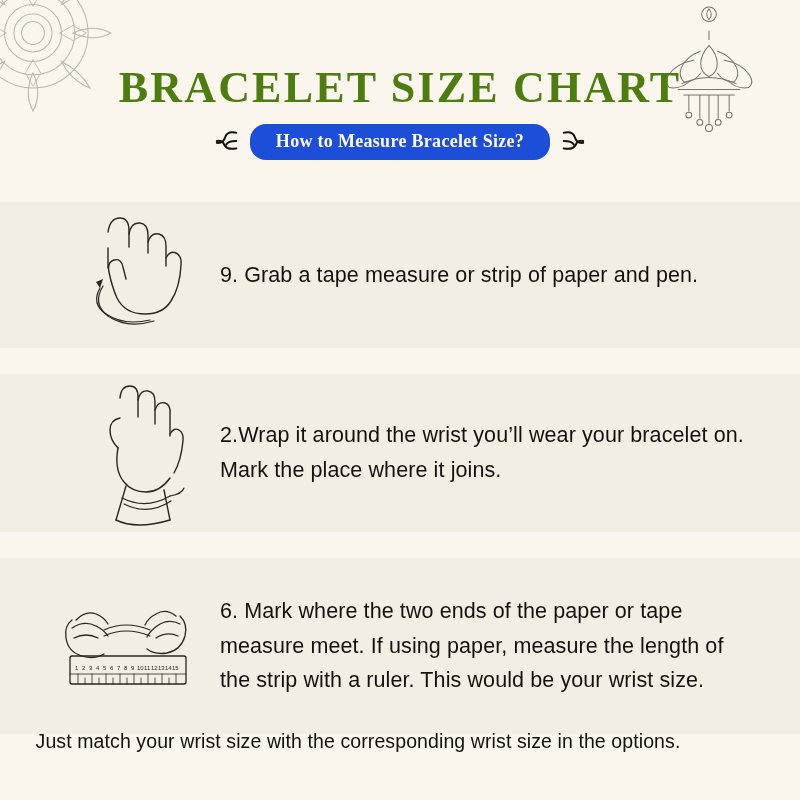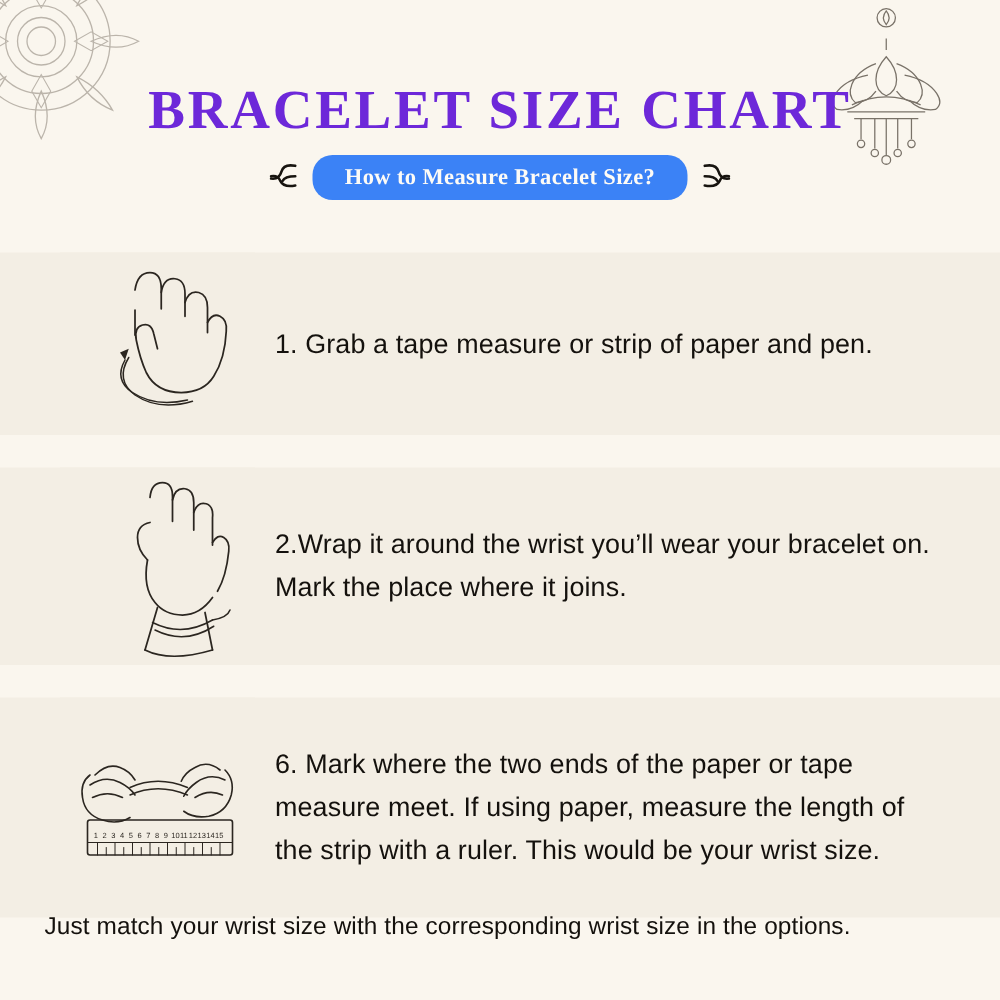--- a/index.html
+++ b/index.html
@@ -42,21 +42,21 @@
   .title {
     position: absolute;
     top: 62px;
     left: 0;
     width: 800px;
     text-align: center;
     font-family: "Liberation Serif", serif;
     font-size: 44px;
     letter-spacing: 2.2px;
     font-weight: 700;
-    color: #6d28d9;
+    color: #4d7c0f;
   }
 
   .subtitle-row {
     position: absolute;
     top: 124px;
     left: 0;
     width: 800px;
     display: flex;
     align-items: center;
     justify-content: center;
@@ -65,21 +65,21 @@
   .flourish {
     font-family: "Liberation Serif", serif;
     font-size: 22px;
     color: #17140f;
     line-height: 1;
     transform: translateY(-1px);
   }
   .flourish.right { transform: translateY(-1px) scaleX(-1); }
 
   .subtitle-pill {
-    background: #3b82f6;
+    background: #1d4ed8;
     color: #fdfbf6;
     border-radius: 16px;
     padding: 7px 26px 8px;
     font-family: "Liberation Serif", serif;
     font-weight: 700;
     font-size: 18px;
     letter-spacing: .3px;
     white-space: nowrap;
   }
 
@@ -235,21 +235,21 @@
           <path d="M118 56 q4 -8 10 -5 q6 3 5 12 q-1 22 -10 36 q-8 13 -26 13 q-20 0 -28 -16 q-5 -11 -8 -26 q-2 -10 5 -12 q7 -2 9 7 l3 12"></path>
           <path d="M60 46 v20"></path>
 
           <path d="M52 86 q-9 16 6 26 q18 12 44 6" stroke-width="1.2"></path>
           <path d="M55 84 q-11 18 5 30 q19 13 46 5" stroke-width="1.2"></path>
           <path d="M52 86 l-4 -6 l7 -3 z" fill="#2b2620" stroke="none"></path>
         </g>
       </svg>
     </div>
     <div class="body">
-      <p>1. Grab a tape measure or strip of paper and pen.</p>
+      <p>9. Grab a tape measure or strip of paper and pen.</p>
     </div>
   </div>
 
   <div class="step step2">
     <div class="figure">
       <svg viewBox="0 0 156 158" width="156" height="158">
         <g fill="none" stroke="#2b2620" stroke-width="1.4" stroke-linecap="round" stroke-linejoin="round">
 
           <path d="M72 24 q1 -12 10 -12 q8 0 8 11 v20"></path>
           <path d="M90 26 q2 -10 10 -9 q7 1 7 11 v22"></path>

